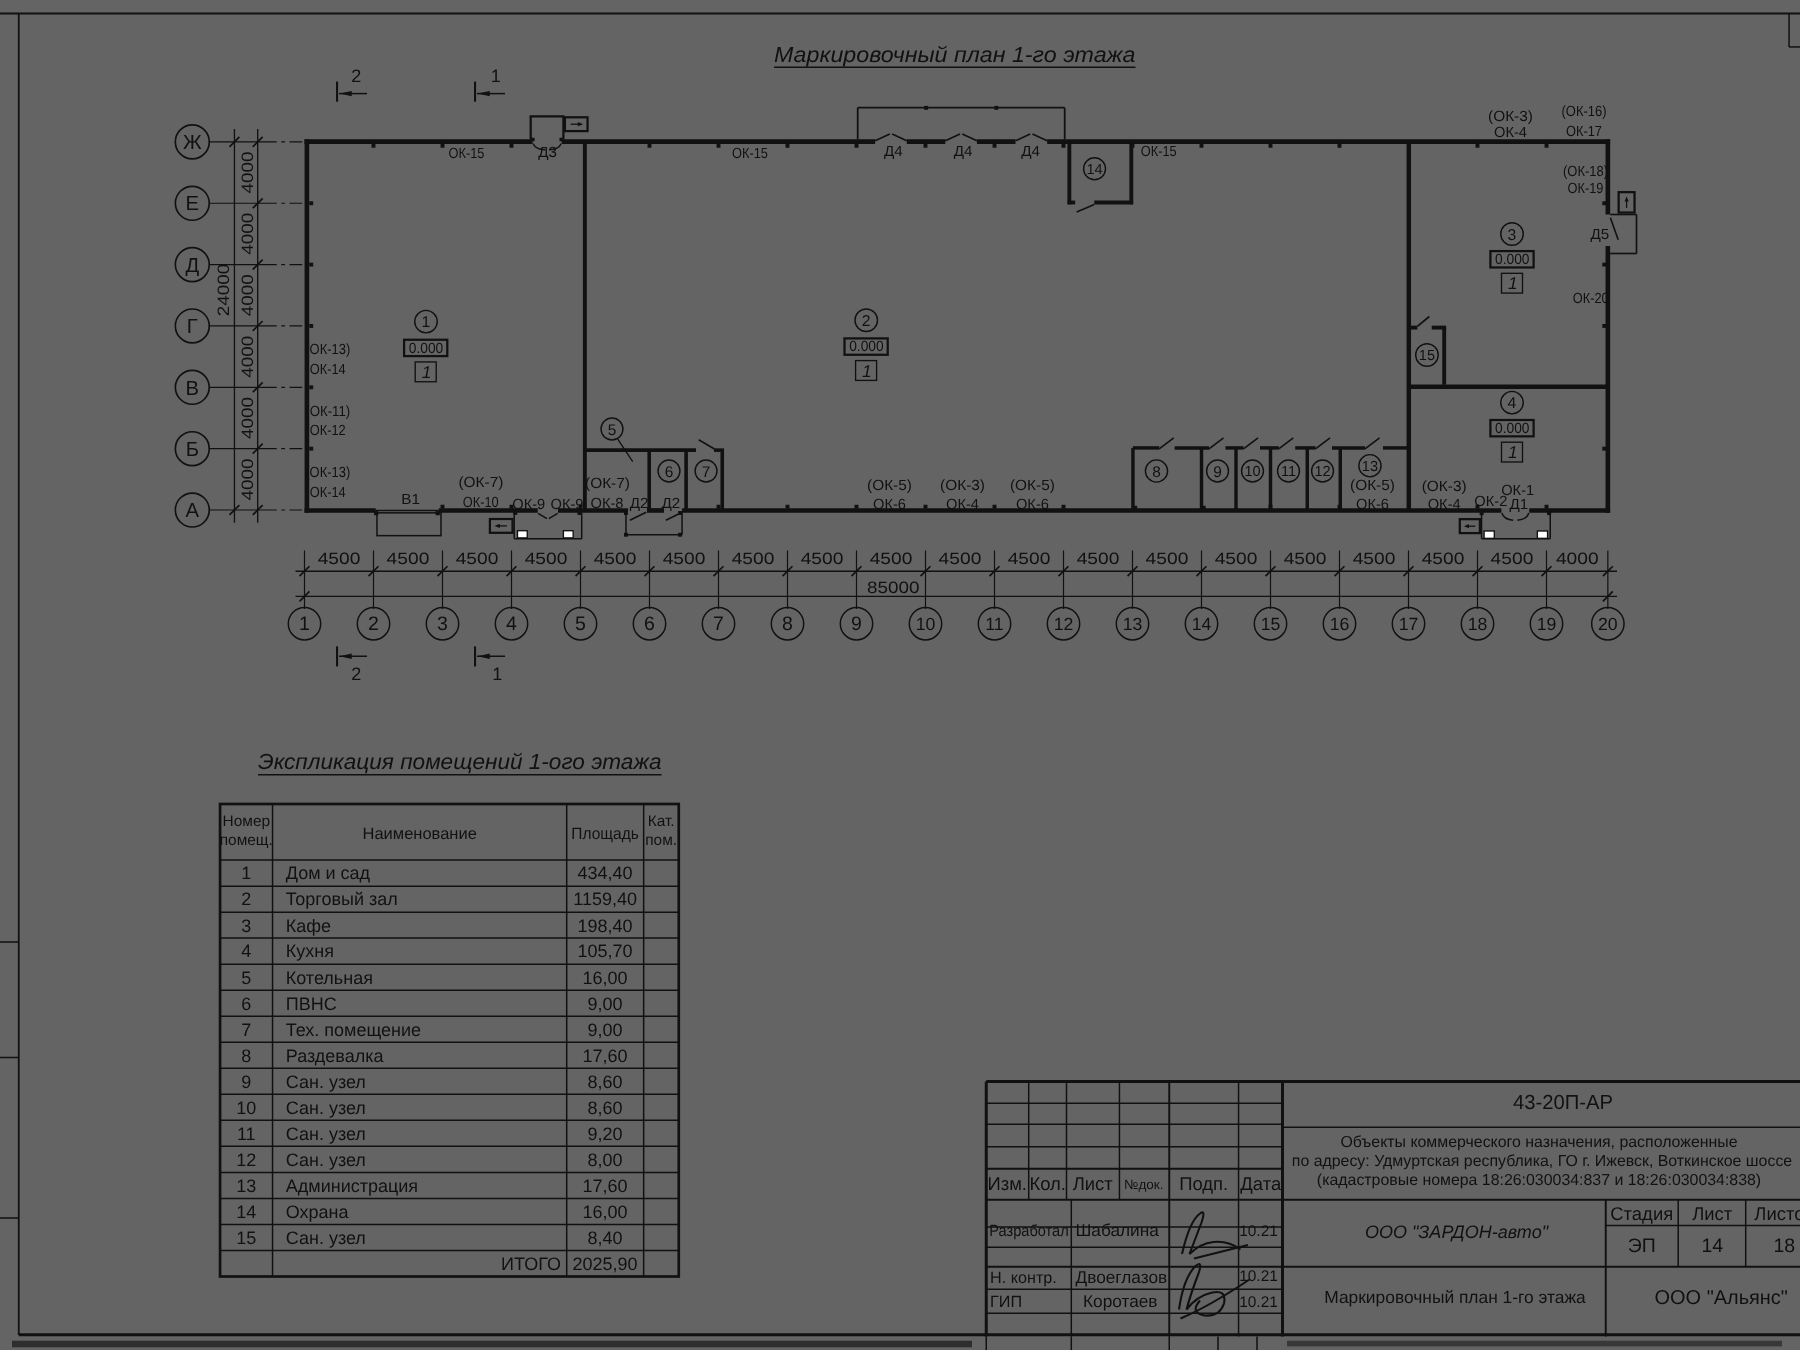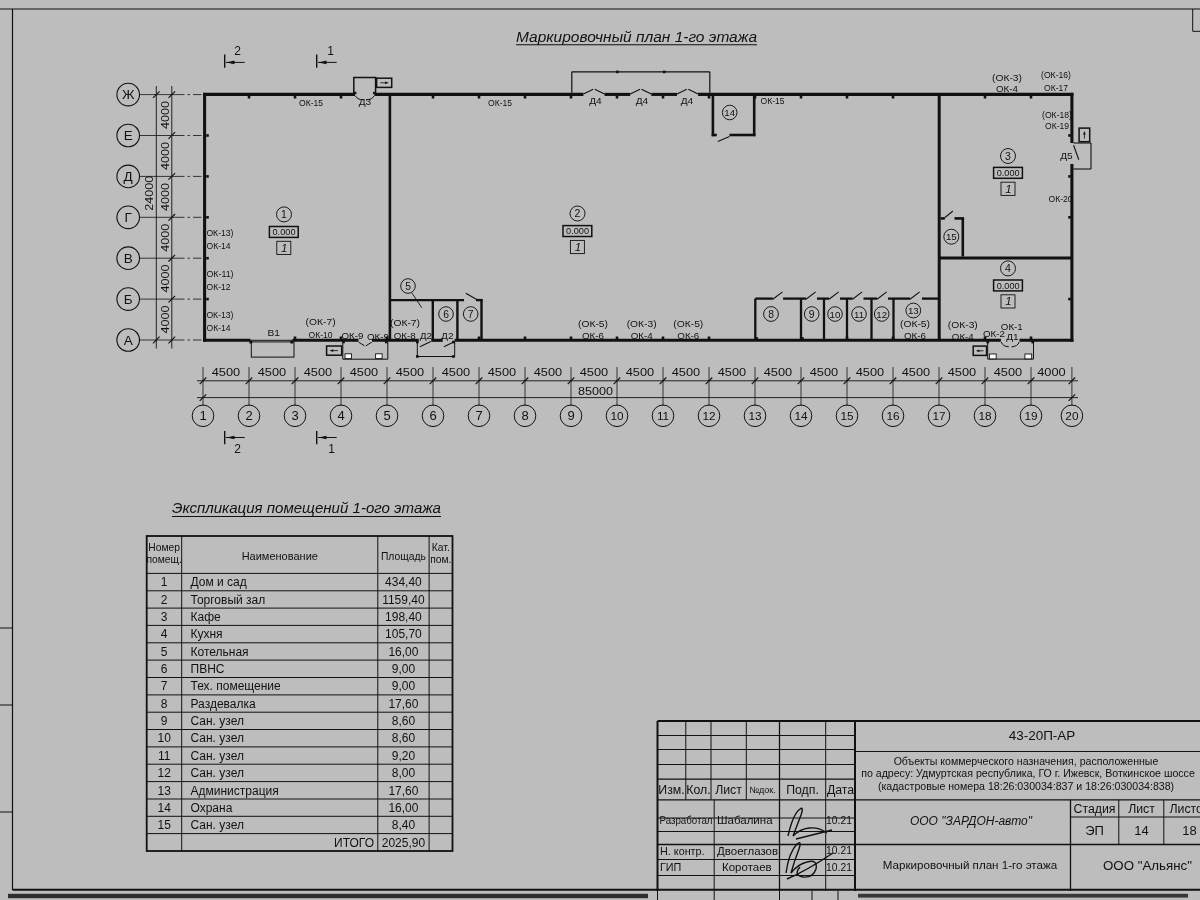--- a/index.html
+++ b/index.html
@@ -1,15 +1,15 @@
 <!DOCTYPE html>
 <html><head><meta charset="utf-8"><title>plan</title>
 <style>
 html,body{margin:0;padding:0;background:#fff;}
-#page{position:relative;width:1200px;height:900px;overflow:hidden;background:#c4b5fd;filter:grayscale(1);}
+#page{position:relative;width:1200px;height:900px;overflow:hidden;background:#15803d;filter:grayscale(1);}
 </style></head>
 <body>
 <div id="page">
 <svg width="1200" height="900" viewBox="0 0 1200 900">
 
 <line x1="0.0" y1="9.0" x2="1200.0" y2="9.0" stroke="#111" stroke-width="1.20" stroke-linecap="butt"></line>
 
 <line x1="12.5" y1="9.0" x2="12.5" y2="890.0" stroke="#111" stroke-width="1.20" stroke-linecap="butt"></line>
 
 <line x1="12.5" y1="889.8" x2="1200.0" y2="889.8" stroke="#111" stroke-width="2.10" stroke-linecap="butt"></line>

